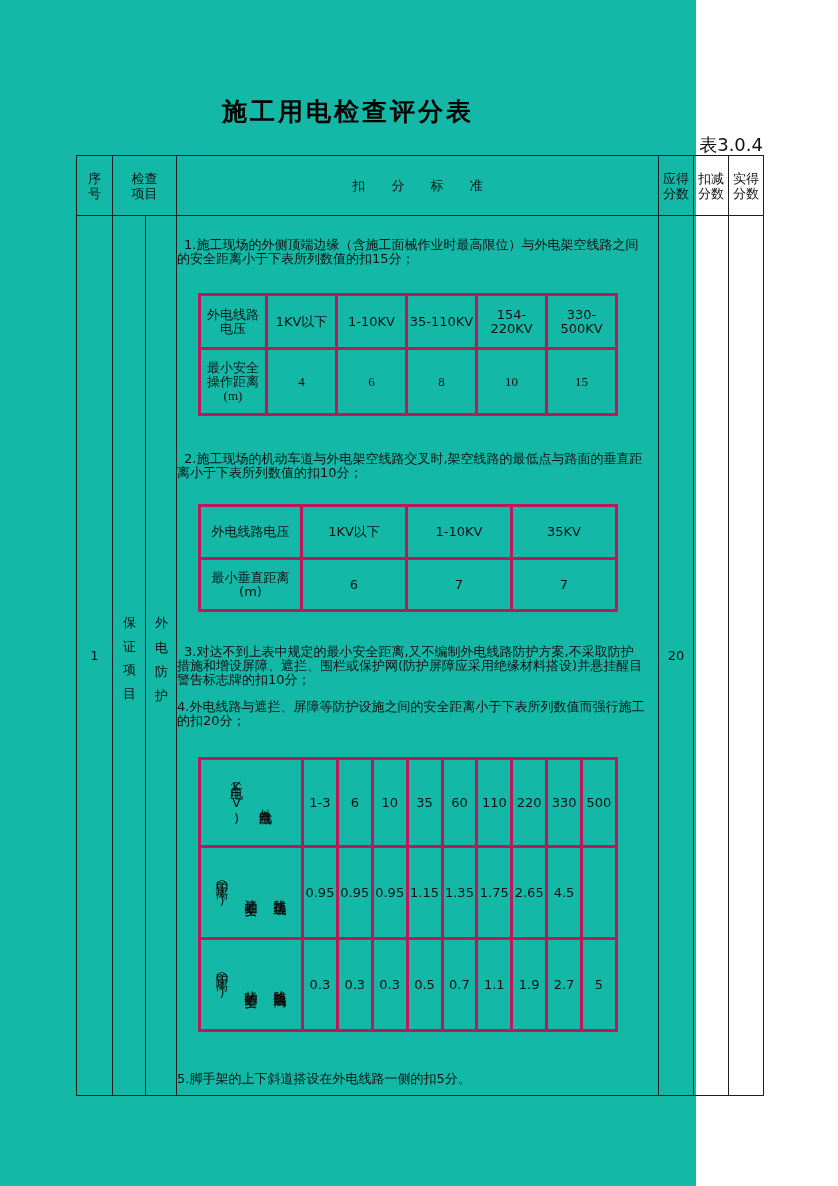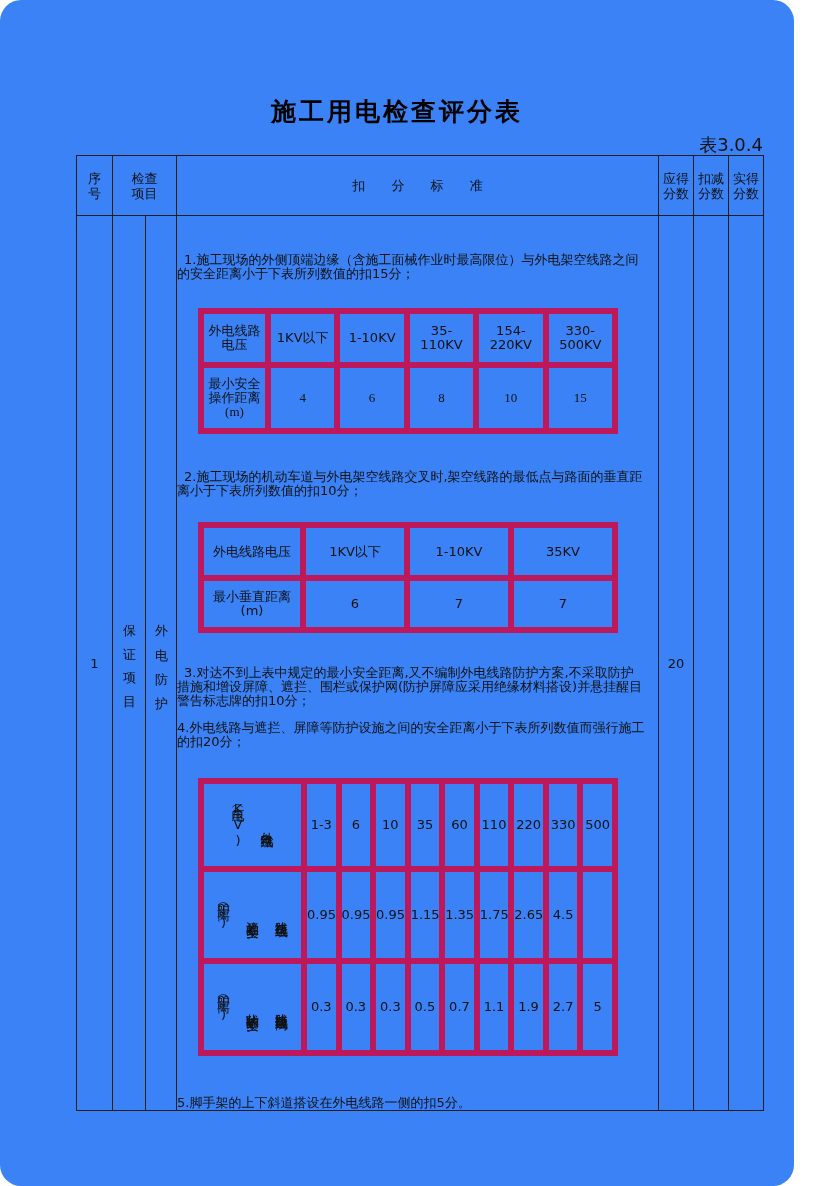--- a/index.html
+++ b/index.html
@@ -1,18 +1,18 @@
 <!DOCTYPE html>
 <html><head>
 <meta charset="utf-8">
 <style>
   html,body { margin:0; padding:0; background:#ffffff; }
   .page {
-    position:relative; width:794px; height:1186px; background:#3b82f6;
-    font-family:"DejaVu Sans", sans-serif; color:#111;border-radius:21px;
+    position:relative; width:696px; height:1186px; background:#14b8a6;
+    font-family:"DejaVu Sans", sans-serif; color:#111;
   }
   .doc-title {
     position:absolute; top:95px; left:0; width:100%;
     text-align:center; font-size:25px; font-weight:bold; letter-spacing:3px; color:#000;
   }
   .table-ref {
     position:absolute; top:133px; left:76px; width:687px;
     text-align:right; font-size:18px;
   }
   table.outer {
@@ -25,28 +25,28 @@
   .c { text-align:center; vertical-align:middle; }
   .pre { white-space:pre-line; line-height:15px; }
   .standard-head { letter-spacing:11px; text-indent:11px; }
   .vtext {
     writing-mode:vertical-rl; text-orientation:upright;
     letter-spacing:24px; font-size:13px; display:inline-block;
   }
   .standard-cell { vertical-align:top; padding:0 4px 0 6px; }
   .para { margin:0; font-size:13px; line-height:14px; white-space:pre-line; }
   .ind { text-indent:7px; }
-  .mt-p1 { margin-top:37px; }
+  .mt-p1 { margin-top:22px; }
   .mt-p2 { margin-top:36px; }
   .mt-p3 { margin-top:33px; }
   .mt-p4 { margin-top:13px; }
   .mt-p5 { margin-top:40px; }
   table.inner { border-collapse:collapse; table-layout:fixed; margin-left:21px; width:420px; }
   table.inner td {
-    border:6px solid #be185d; text-align:center; vertical-align:middle;
+    border:3px solid #be185d; text-align:center; vertical-align:middle;
     font-size:13px; white-space:pre-line; line-height:14px; padding:0;
   }
   .t1 { margin-top:27px; }
   .t1 .r1 { height:54px; }
   .t1 .r2 { height:66px;font-family:Liberation Serif, serif; }
   .t2 { margin-top:24px; }
   .t2 .r1 { height:53px; }
   .t2 .r2 { height:52px; }
   .t3 { margin-top:29px; }
   .t3 .hr { height:88px; }

